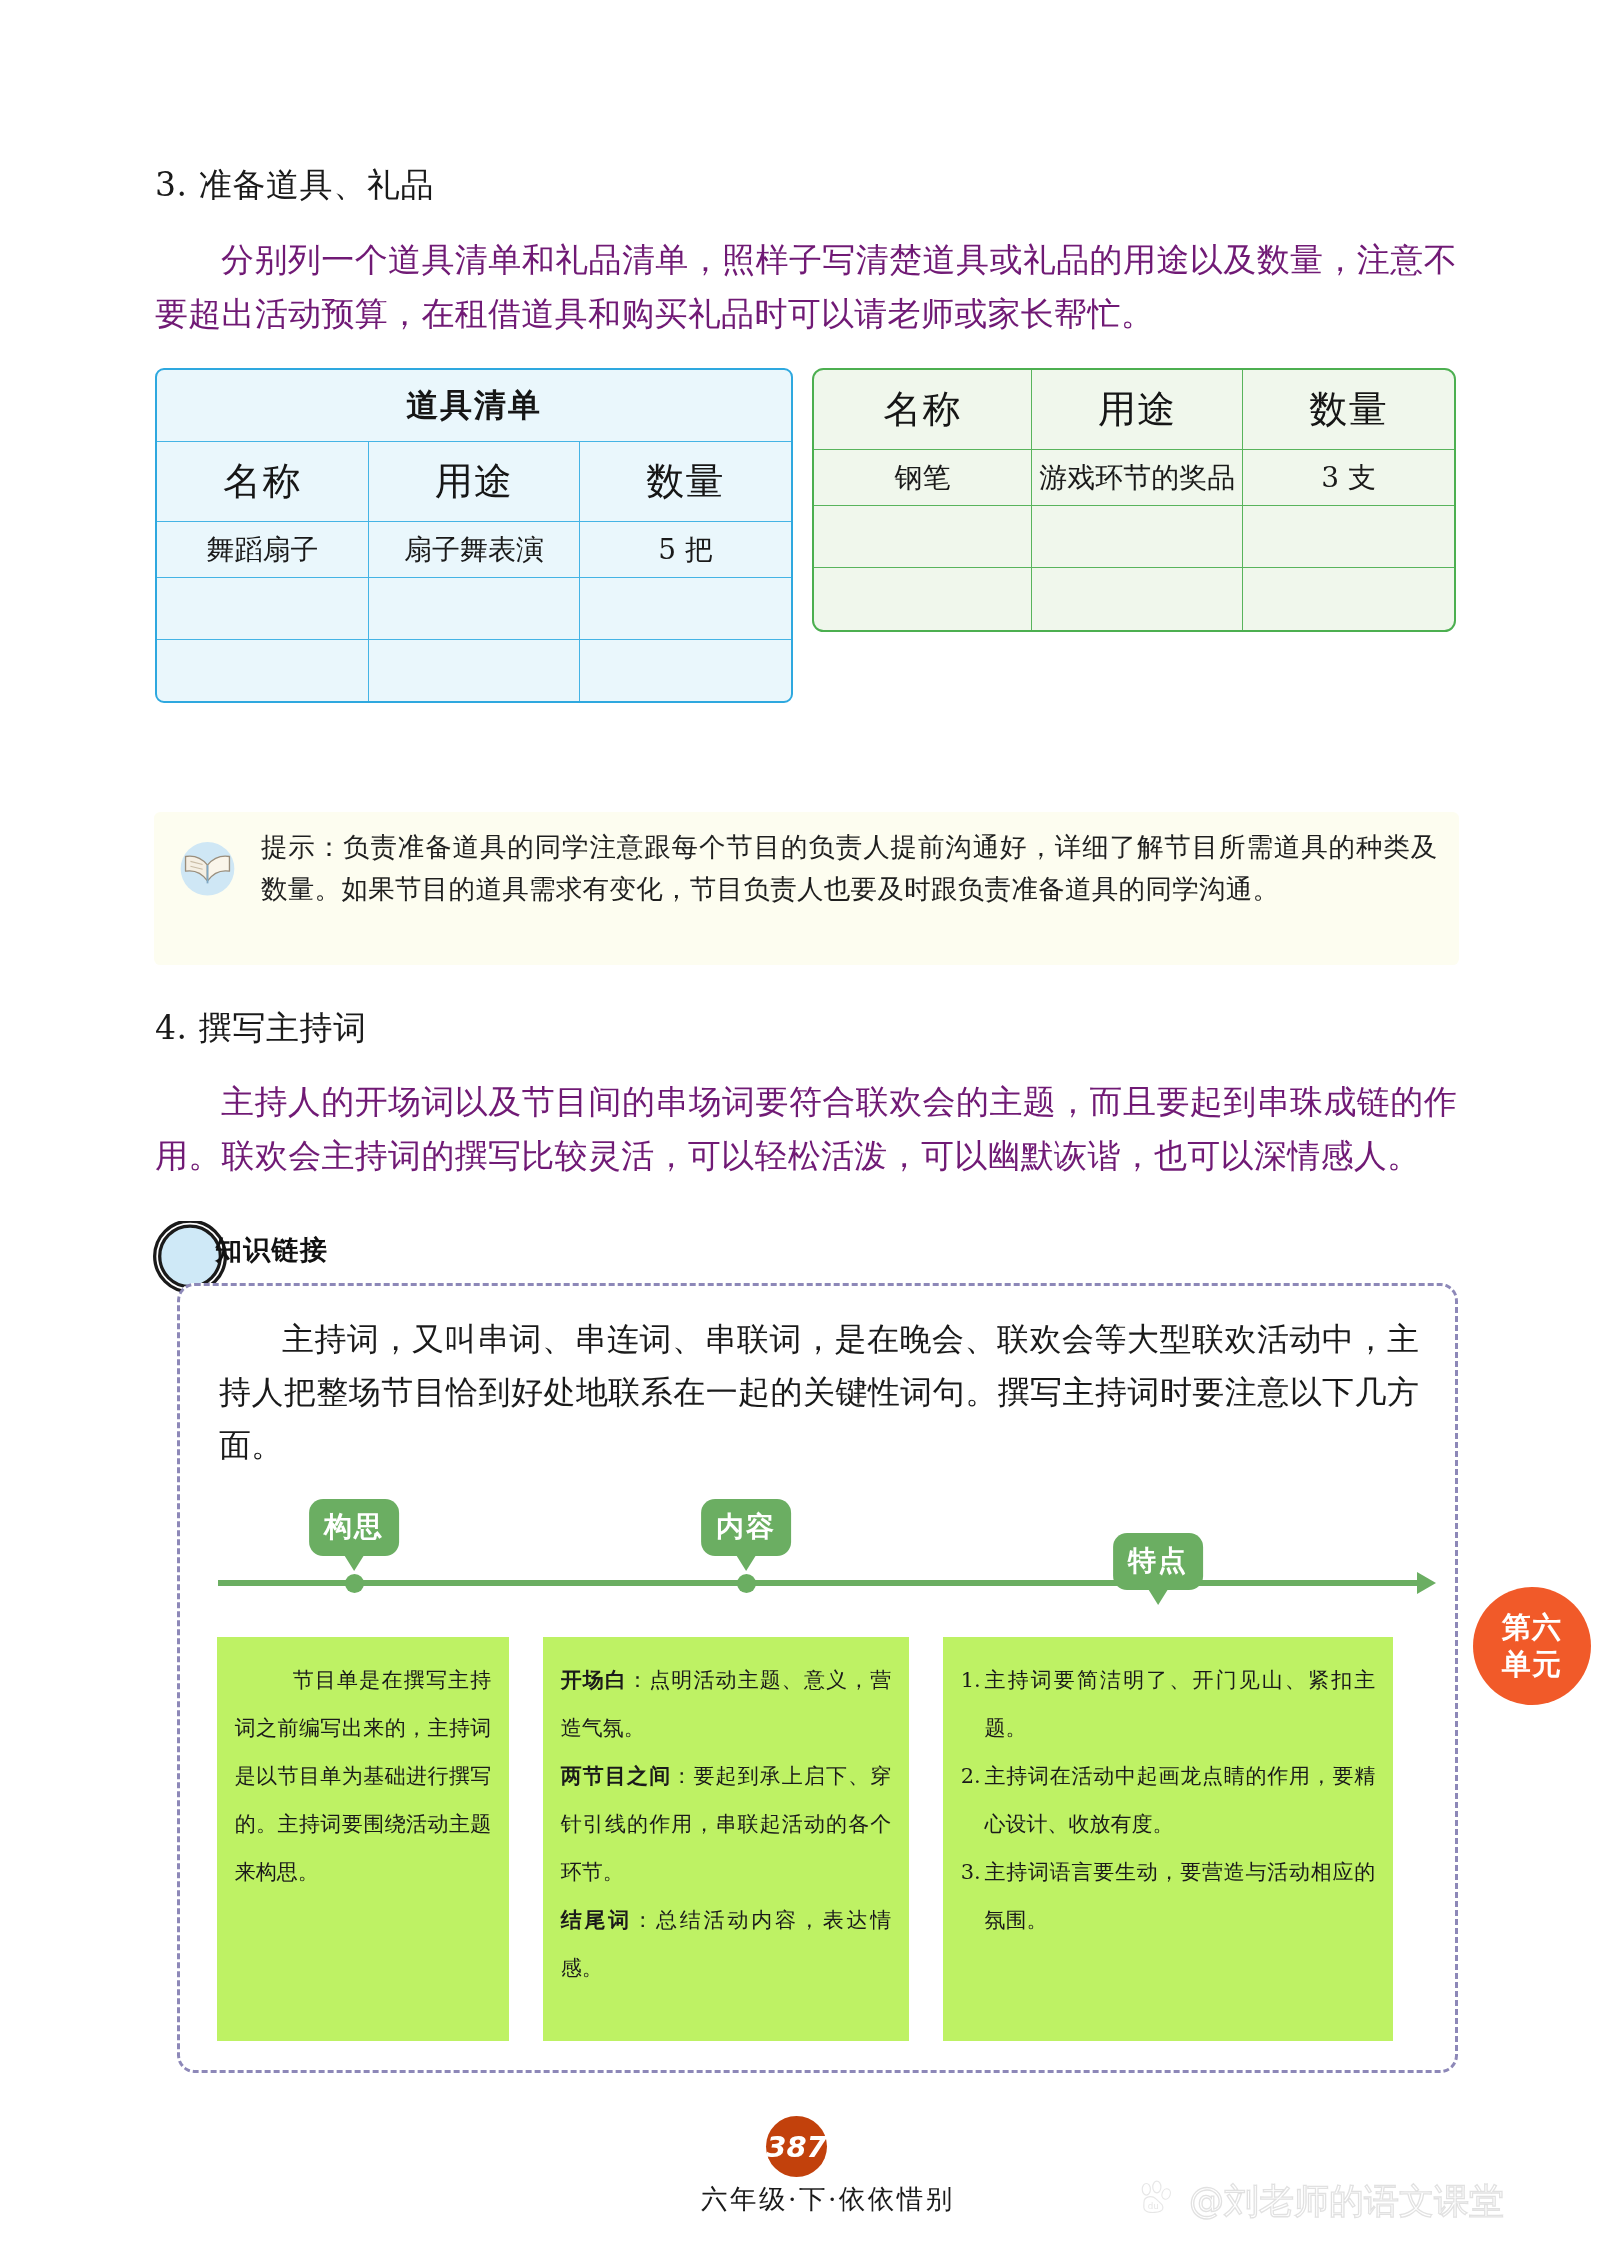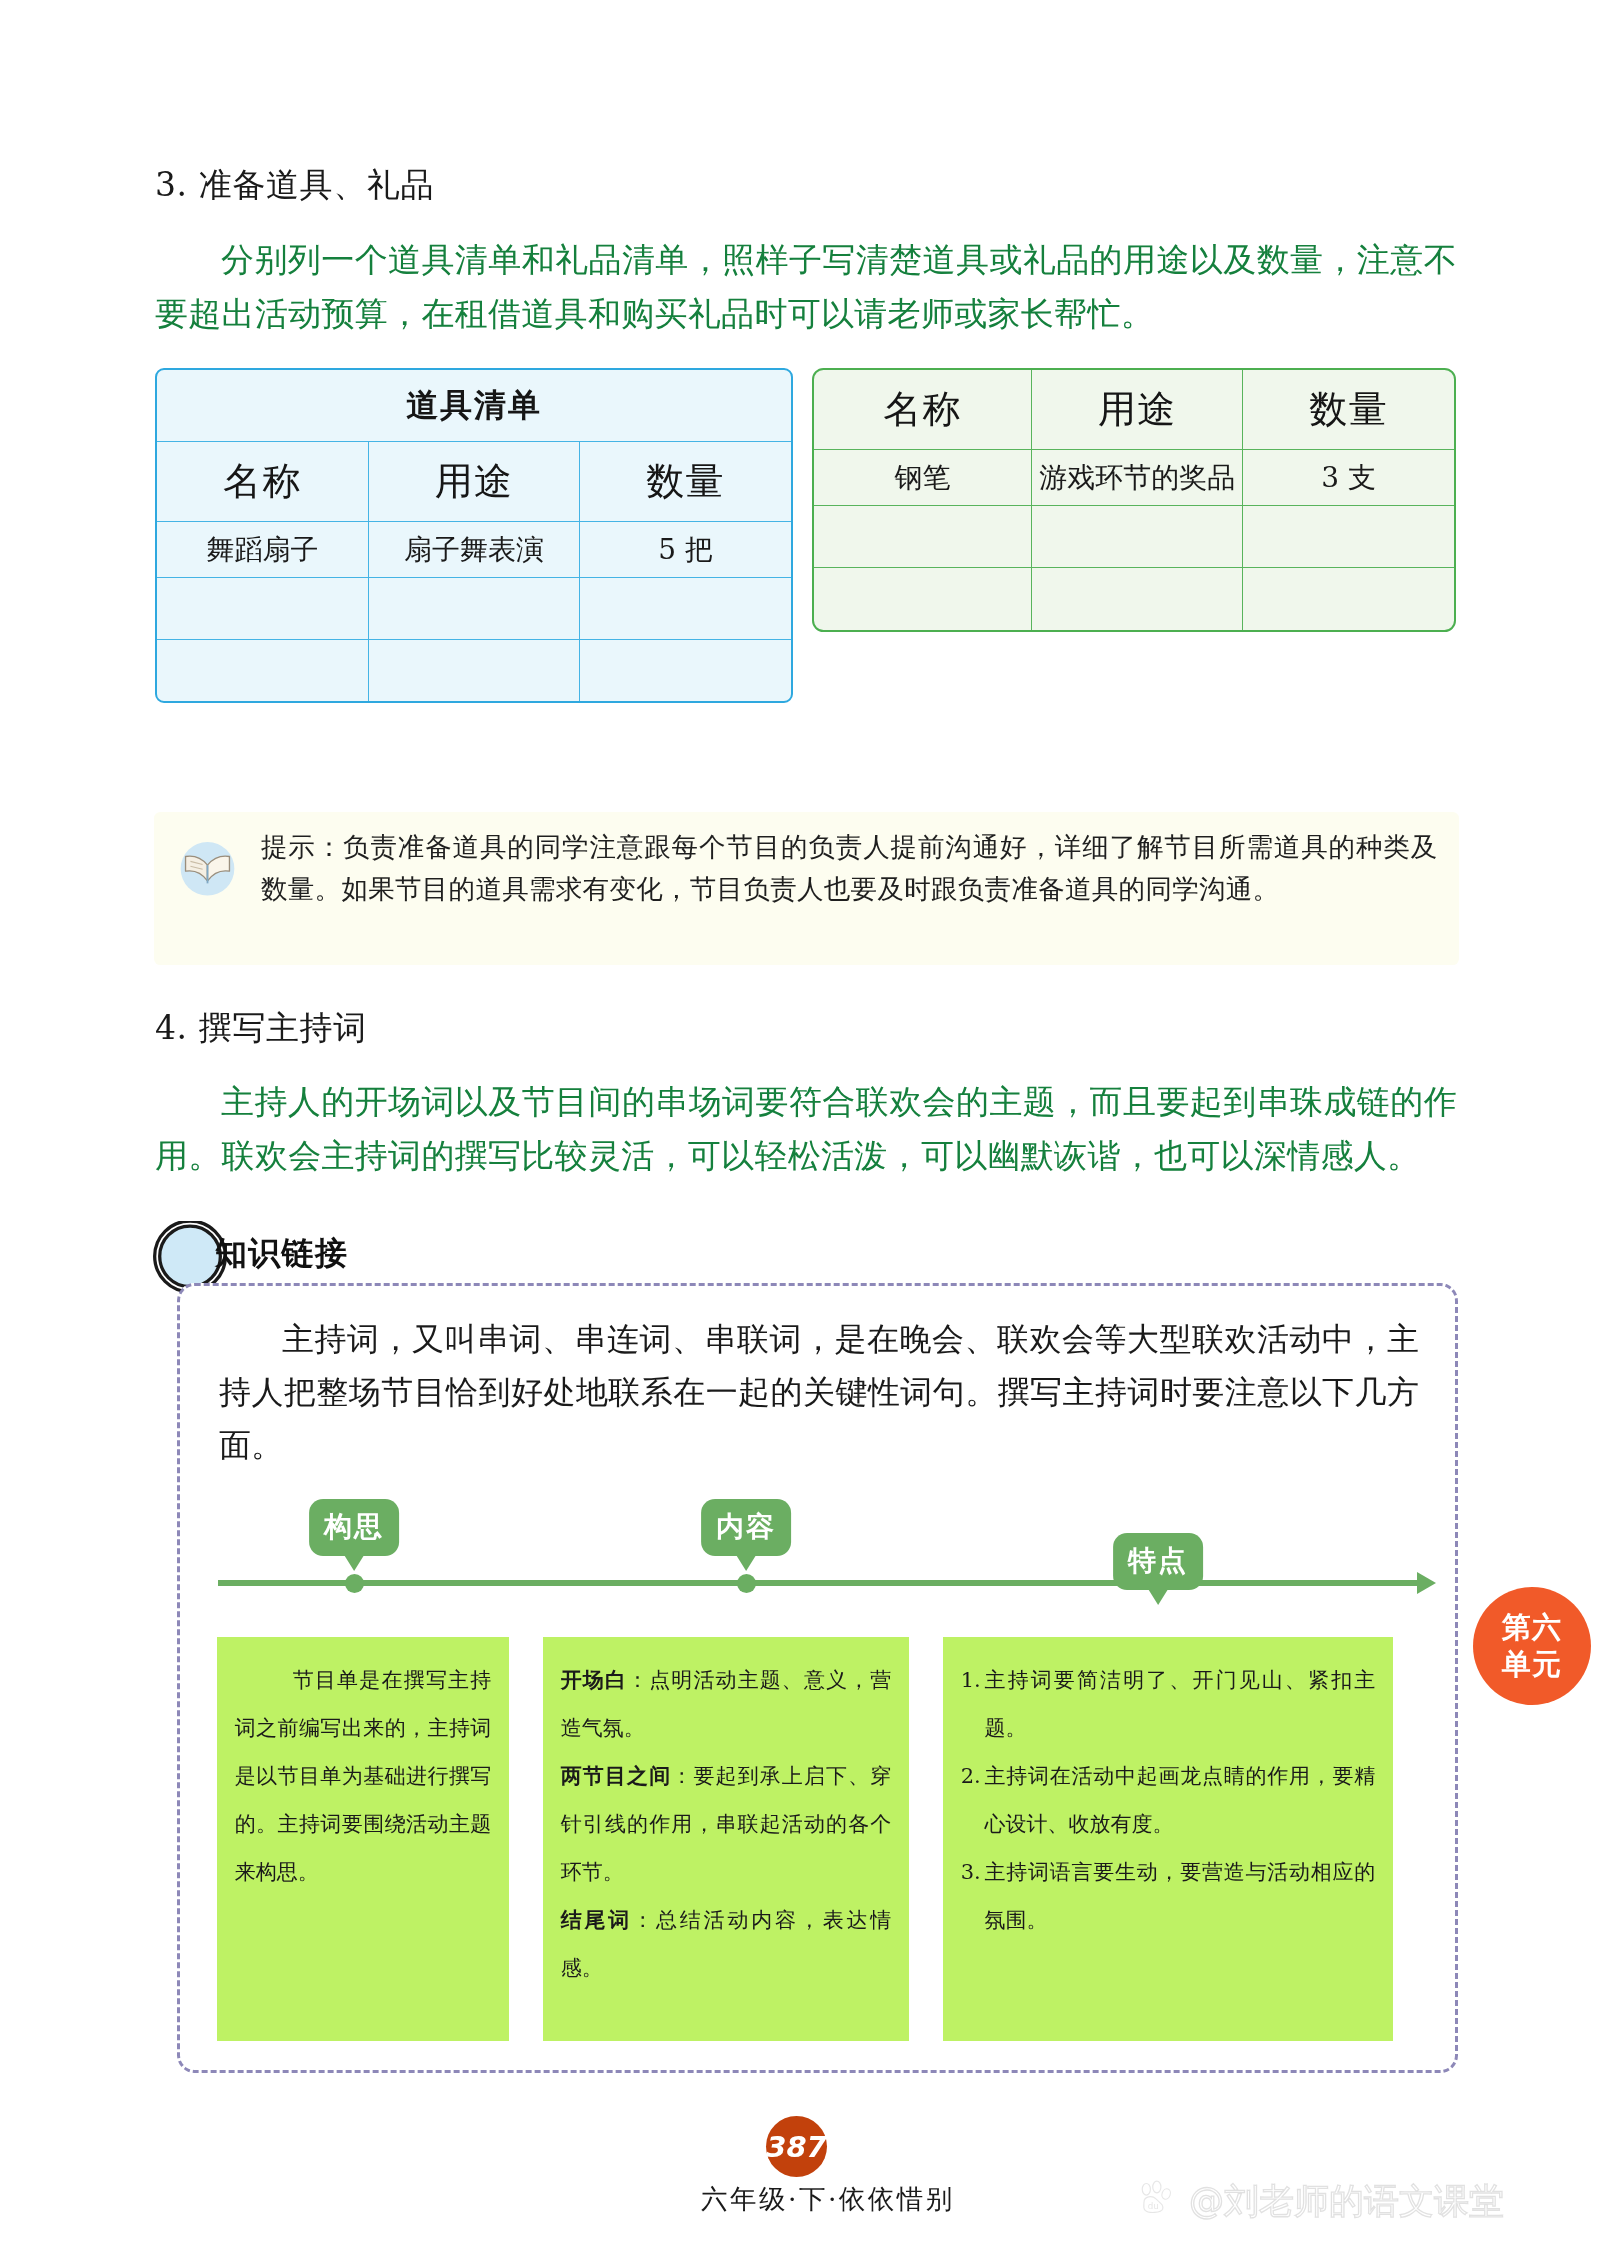--- a/index.html
+++ b/index.html
@@ -25,21 +25,21 @@
     font-size: 33px;
     color: #1a1a1a;
     letter-spacing: 0.6px;
     font-family: "DejaVu Serif", "Liberation Serif", serif;
   }
 
   .body-para {
     position: absolute;
     font-size: 33px;
     line-height: 54px;
-    color: #15803d;
+    color: #701a75;
     text-indent: 66px;
     text-align: justify;
     letter-spacing: 0.3px;
     font-family: "DejaVu Serif", "Liberation Serif", serif;
   }
 
   
   .list-table {
     position: absolute;
     border-collapse: collapse;
@@ -117,21 +117,21 @@
     line-height: 42px;
     color: #1f1f1f;
     text-align: justify;
     letter-spacing: 0.3px;
     font-family: "DejaVu Serif", "Liberation Serif", serif;
   }
 
   
   .klink-label {
     position: absolute;
-    font-size: 32px;
+    font-size: 27px;
     font-weight: bold;
     color: #111;
     letter-spacing: 1.3px;
     font-family: Liberation Serif, serif;
   }
   .klink-magnifier {
     position: absolute;
     width: 95px;
     height: 120px;
   }

